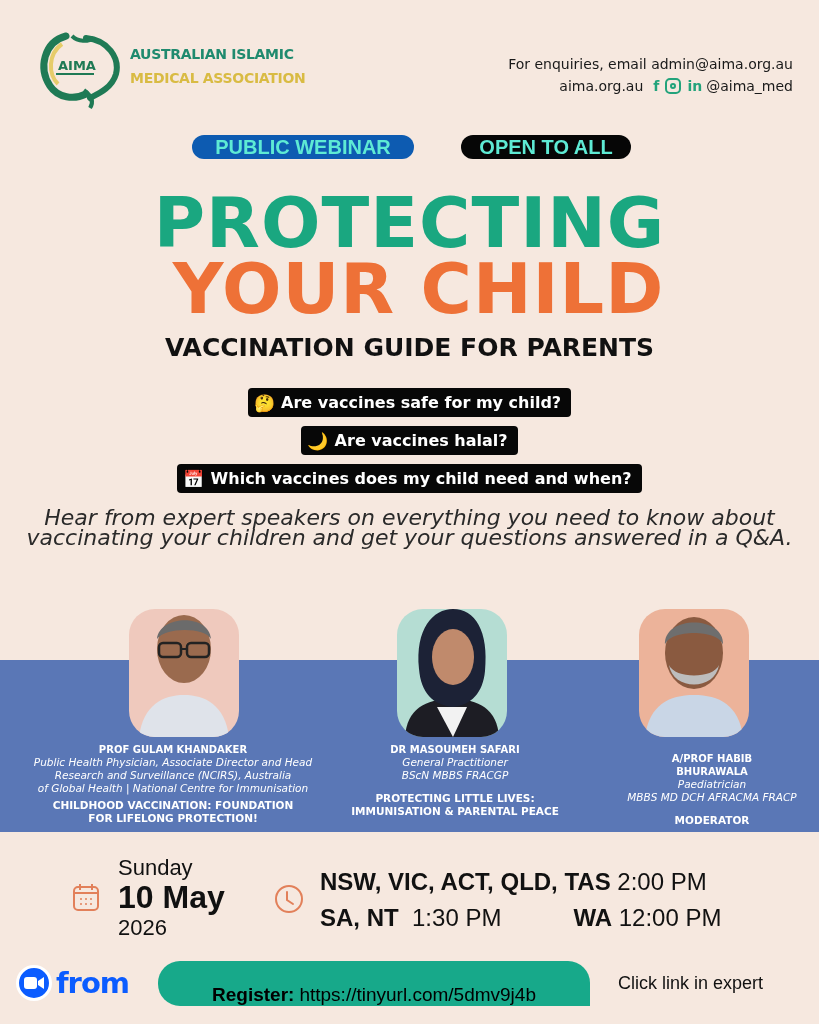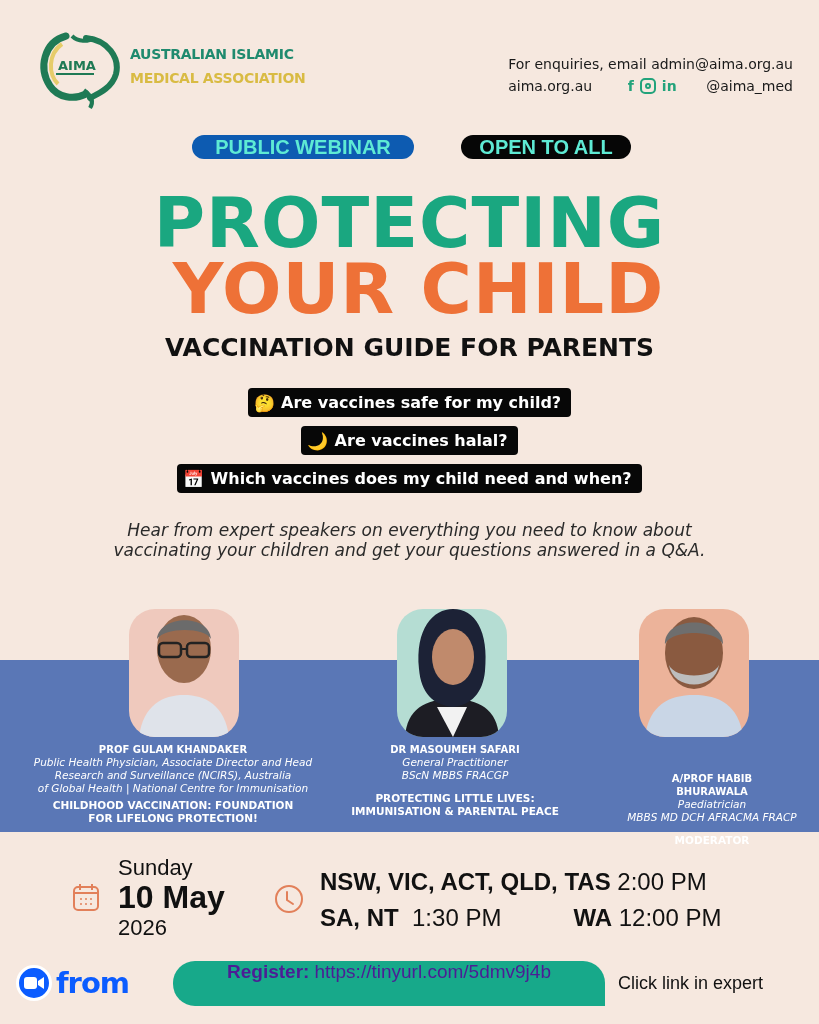--- a/index.html
+++ b/index.html
@@ -5,78 +5,78 @@
   * { box-sizing: border-box; margin: 0; padding: 0; }
   html, body { width: 819px; height: 1024px; overflow: hidden; }
   body { background: #f6e8df; font-family: "Liberation Sans", sans-serif; position: relative; color: #111; }
 
   .logo { position: absolute; left: 36px; top: 28px; width: 86px; height: 82px; }
   .org-name { position: absolute; left: 130px; top: 42px; font-family: "DejaVu Sans", sans-serif; font-weight: bold; font-size: 14px; line-height: 24px; letter-spacing: -0.3px; }
   .org-name .l1 { color: #1f8a6e; }
   .org-name .l2 { color: #d9bb43; }
 
   .contact { position: absolute; right: 26px; top: 53px; text-align: right; font-family: "DejaVu Sans", sans-serif; font-size: 14px; line-height: 22px; color: #1a1a1a; }
-  .contact .row2 { display: flex; justify-content: space-between; align-items: center; }
+  .contact .row2 { display: flex; justify-content: flex-end; align-items: center; }
   .social { display: inline-flex; gap: 6px; align-items: center; margin: 0 4px 0 10px; }
   .social span { color: #22a37b; font-weight: bold; }
   .ig { width: 16px; height: 16px; border: 2px solid #22a37b; border-radius: 5px; position: relative; display: inline-block; }
   .ig::after { content: ""; position: absolute; left: 3px; top: 3px; width: 6px; height: 6px; border: 2px solid #22a37b; border-radius: 50%; box-sizing: border-box; }
 
   .pill { position: absolute; top: 135px; height: 24px; border-radius: 17px; color: #5eead4; font-weight: bold; font-size: 20px; display: flex; align-items: center; justify-content: center; }
   .pill.blue { left: 192px; width: 222px; background: #0d5bb1; }
   .pill.black { left: 461px; width: 170px; background: #060606; }
 
   .title1, .title2 { position: absolute; left: 0; width: 819px; text-align: center; font-family: "DejaVu Sans", sans-serif; font-weight: bold; letter-spacing: 1px; }
   .title1 { top: 182px; font-size: 70px; color: #1aa780; }
   .title2 { top: 248px; font-size: 70px; color: #ee7137; padding-left: 18px; }
   .subtitle { position: absolute; left: 0; width: 819px; top: 333px; text-align: center; font-family: "DejaVu Sans", sans-serif; font-weight: bold; font-size: 25px; color: #111; }
 
   .qs { position: absolute; left: 0; width: 819px; top: 388px; display: flex; flex-direction: column; align-items: center; gap: 9px; }
   .q { background: #070707; color: #fff; font-family: "DejaVu Sans", sans-serif; font-weight: bold; font-size: 16px; height: 29px; padding: 0 10px 0 6px; border-radius: 4px; display: flex; align-items: center; gap: 6px; }
   .q .emo { font-size: 17px; }
 
-  .desc { position: absolute; left: 0; width: 819px; top: 520px; text-align: center; font-family: "DejaVu Sans", sans-serif; font-style: italic; font-size: 17px; line-height: 20px; color: #2a2a2a; }
+  .desc { position: absolute; left: 0; width: 819px; top: 508px; text-align: center; font-family: "DejaVu Sans", sans-serif; font-style: italic; font-size: 22px; line-height: 20px; color: #2a2a2a; }
 
   .band { position: absolute; left: 0; top: 660px; width: 819px; height: 172px; background: #5a77b6; }
 
   .photo { position: absolute; width: 110px; height: 128px; border-radius: 26px; overflow: hidden; }
   .photo .bg { position: absolute; inset: 0; }
   .photo svg { position: absolute; left: 0; top: 0; }
   .p1 { left: 129px; top: 609px; }
   .p1 .bg { background: #efc9bd; }
   .p2 { left: 397px; top: 609px; }
   .p2 .bg { background: #b5ddd3; }
   .p3 { left: 639px; top: 609px; }
   .p3 .bg { background: #ecb39a; }
 
   .spk { position: absolute; text-align: center; color: #fff; font-family: "DejaVu Sans", sans-serif; }
   .spk .name { font-weight: bold; font-size: 10px; line-height: 13px; }
   .spk .role { font-style: italic; font-size: 10.5px; line-height: 13px; }
   .spk .topic { font-weight: bold; font-size: 10.5px; line-height: 13px; margin-top: 4px; }
   .s1 { left: 14px; width: 318px; top: 743px; }
   .s2 { left: 330px; width: 250px; top: 743px; }
-  .s3 { left: 612px; width: 200px; top: 772px; }
+  .s3 { left: 612px; width: 200px; top: 752px; }
   .s3 .topic { margin-top: 10px; }
 
   .cal-icon { position: absolute; left: 72px; top: 882px; }
   .date { position: absolute; left: 118px; top: 855px; }
   .date .dow { font-size: 22px; line-height: 26px; }
   .date .dm { font-size: 32px; font-weight: bold; line-height: 32px; }
   .date .yr { font-size: 22px; line-height: 30px; }
   .clock-icon { position: absolute; left: 274px; top: 884px; }
   .times { position: absolute; left: 320px; top: 864px; font-size: 24px; line-height: 36px; }
   .times b { font-weight: bold; }
   .times .r2 { display: flex; }
   .times .r2 .wa { margin-left: 72px; }
 
   .zoom { position: absolute; left: 16px; top: 965px; display: flex; align-items: center; gap: 4px; }
   .zoom-badge { width: 36px; height: 36px; border-radius: 50%; background: #0b5cff; border: 3px solid #fff; display: flex; align-items: center; justify-content: center; }
   .zoom-word { font-family: "DejaVu Sans", sans-serif; font-size: 29px; font-weight: bold; color: #0b5cff; letter-spacing: -1px; }
 
-  .register { position: absolute; left: 173px; top: 961px; width: 432px; height: 45px; background: #17a98a; border-radius: 22px 22px 0 22px; color: #4c1d95; font-size: 19px; display: flex; align-items: flex-start; justify-content: center; }
+  .register { position: absolute; left: 158px; top: 961px; width: 432px; height: 45px; background: #17a98a; border-radius: 22px 22px 0 22px; color: #000000; font-size: 19px; display: flex; align-items: flex-end; justify-content: center; }
   .register b { font-weight: bold; margin-right: 5px; }
   .caption { position: absolute; left: 618px; top: 973px; font-size: 18px; color: #111; }
 </style>
 </head>
 <body>
 
 <div class="logo">
   <svg width="86" height="82" viewBox="0 0 86 82">
     <path d="M30 8 C8 14 2 40 14 58 C22 70 38 72 50 66" fill="none" stroke="#1f7a55" stroke-width="7" stroke-linecap="round"></path>
     <path d="M50 10 C72 12 84 30 80 46 C76 60 62 66 54 70" fill="none" stroke="#1f7a55" stroke-width="6" stroke-linecap="round"></path>

